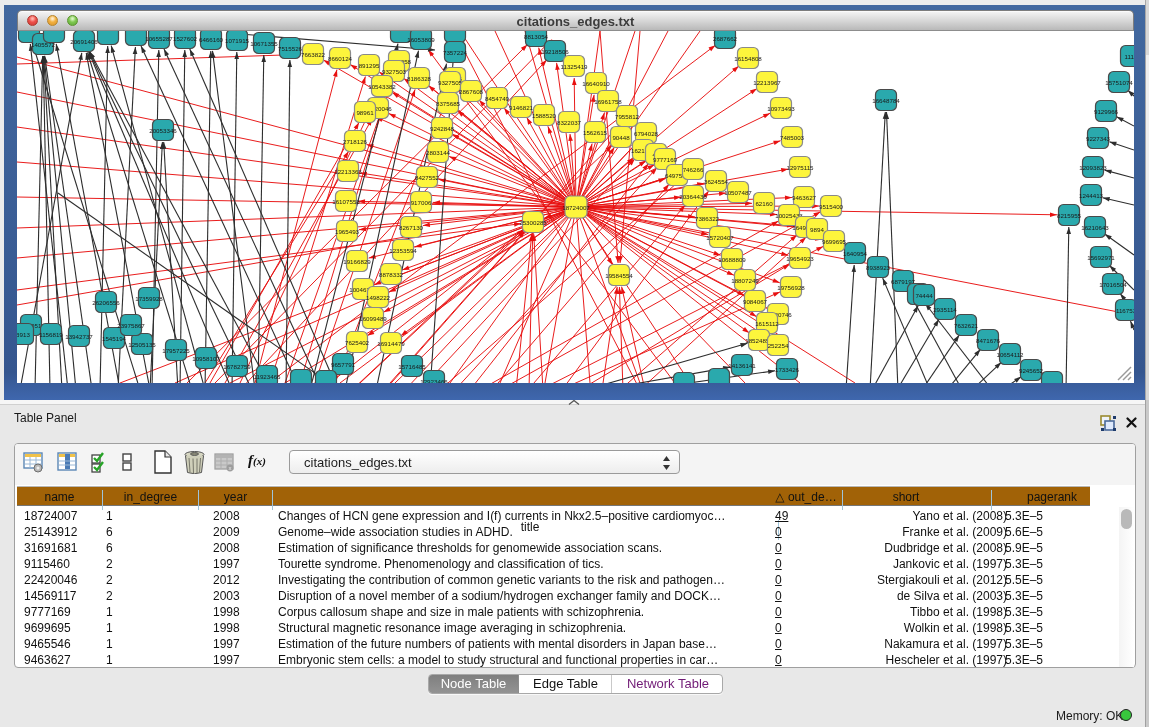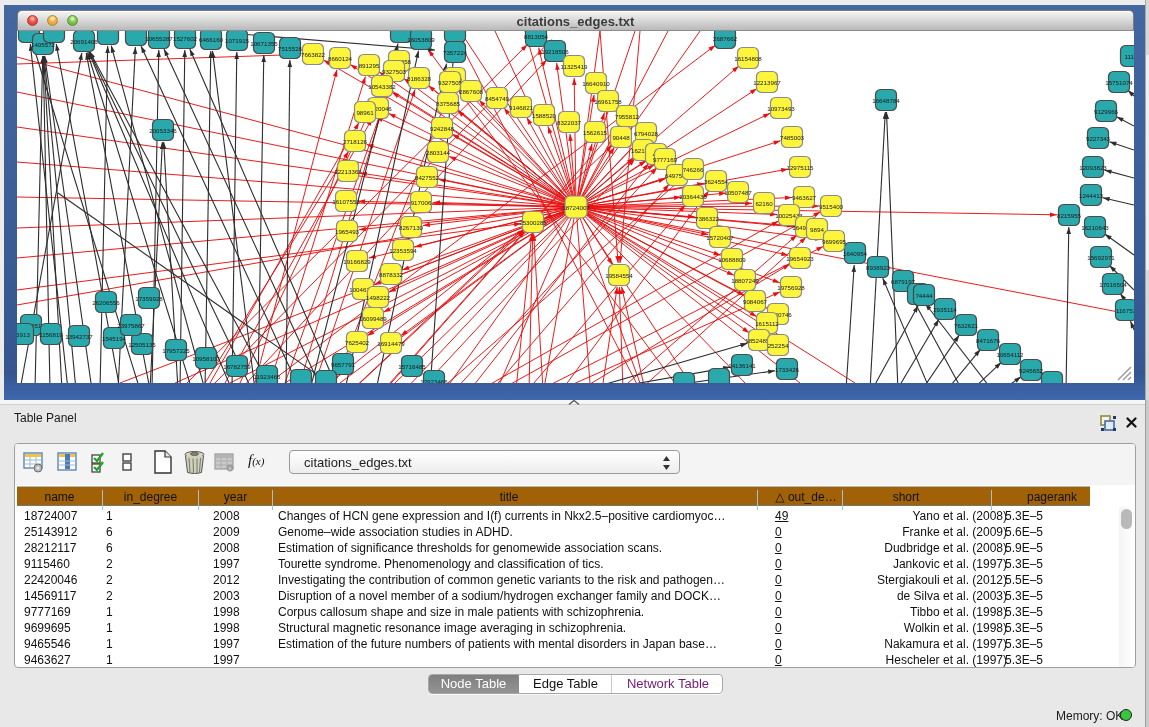--- a/index.html
+++ b/index.html
@@ -802,33 +802,33 @@
 <svg class="abs" style="left:214px;top:452px" width="21" height="21" viewBox="0 0 21 21">
   <rect x="1" y="2" width="18" height="15" fill="#c9c9c9" stroke="#a0a0a0" stroke-width="1.3"></rect>
   <rect x="2" y="3" width="16" height="3" fill="#b3b3b3"></rect>
   <line x1="2" y1="9" x2="18" y2="9" stroke="#adadad"></line>
     <line x1="2" y1="13" x2="18" y2="13" stroke="#adadad"></line>
   <line x1="7" y1="6" x2="7" y2="17" stroke="#adadad"></line>
     <line x1="13" y1="6" x2="13" y2="17" stroke="#adadad"></line>
   <circle cx="16" cy="16" r="3.4" fill="#9d9d9d"></circle>
     <text x="16" y="18.3" font-size="6" fill="#e8e8e8" text-anchor="middle">x</text>
 </svg>
-<div class="abs" style="left:248px;top:452px;font-size:15px;font-style:italic;font-weight:normal;color:#111;font-family:'Liberation Serif',serif">f<span style="font-size:11px">(x)</span></div>
+<div class="abs" style="left:248px;top:452px;font-size:15px;font-style:italic;font-weight:bold;color:#111;font-family:'Liberation Serif',serif">f<span style="font-size:11px">(x)</span></div>
 <div id="dropdown">
     <span>citations_edges.txt</span>
   <svg class="abs" style="right:8px;top:4px" width="9" height="16" viewBox="0 0 9 16">
     <polygon points="4.5,1 8,6 1,6" fill="#333"></polygon>
       <polygon points="4.5,15 8,10 1,10" fill="#333"></polygon>
   </svg>
 </div>
 <div id="thead">
   <span style="left:0px;width:86px;">name</span>
   <span style="left:86px;width:96px;">in_degree</span>
   <span style="left:182px;width:74px;">year</span>
-  <span style="left:244px;width:497px;">title</span>
+  <span style="left:265px;width:497px;margin-top:30px;">title</span>
   <span style="left:753px;width:73px;text-align:center;">△ out_de…</span>
   <span style="left:804px;width:171px;">short</span>
   <span style="left:997px;width:76px;border-right:none;">pagerank</span>
 </div>
 <div class="trow" style="top:509px">
 <span class="c-name">18724007</span>
     <span class="c-ind">1</span>
     <span class="c-year">2008</span>
 <span class="c-title">Changes of HCN gene expression and I(f) currents in Nkx2.5–positive cardiomyoc…</span>
     <span class="c-out">49</span>
@@ -838,21 +838,21 @@
 <div class="trow" style="top:525px">
 <span class="c-name">25143912</span>
     <span class="c-ind">6</span>
     <span class="c-year">2009</span>
 <span class="c-title">Genome–wide association studies in ADHD.</span>
     <span class="c-out">0</span>
     <span class="c-short">Franke et al. (2009)</span>
 <span class="c-pr">5.6E–5</span>
   </div>
 <div class="trow" style="top:541px">
-<span class="c-name">28212117</span>
+<span class="c-name">31691681</span>
     <span class="c-ind">6</span>
     <span class="c-year">2008</span>
 <span class="c-title">Estimation of significance thresholds for genomewide association scans.</span>
     <span class="c-out">0</span>
     <span class="c-short">Dudbridge et al. (2008)</span>
 <span class="c-pr">5.9E–5</span>
   </div>
 <div class="trow" style="top:557px">
 <span class="c-name">9115460</span>
     <span class="c-ind">2</span>
@@ -904,20 +904,21 @@
     <span class="c-year">1997</span>
 <span class="c-title">Estimation of the future numbers of patients with mental disorders in Japan base…</span>
     <span class="c-out">0</span>
     <span class="c-short">Nakamura et al. (1997)</span>
 <span class="c-pr">5.3E–5</span>
   </div>
 <div class="trow" style="top:653px">
 <span class="c-name">9463627</span>
     <span class="c-ind">1</span>
     <span class="c-year">1997</span>
+<span class="c-title">Embryonic stem cells: a model to study structural and functional properties in car…</span>
     <span class="c-out">0</span>
     <span class="c-short">Hescheler et al. (1997)</span>
 <span class="c-pr">5.3E–5</span>
   </div>
 <div id="tsb"></div>
 <div id="tsbthumb"></div>
 <div id="tabs">
   <div class="seg" id="seg1">Node Table</div>
   <div class="seg" id="seg2">Edge Table</div>
   <div class="seg" id="seg3">Network Table</div>

